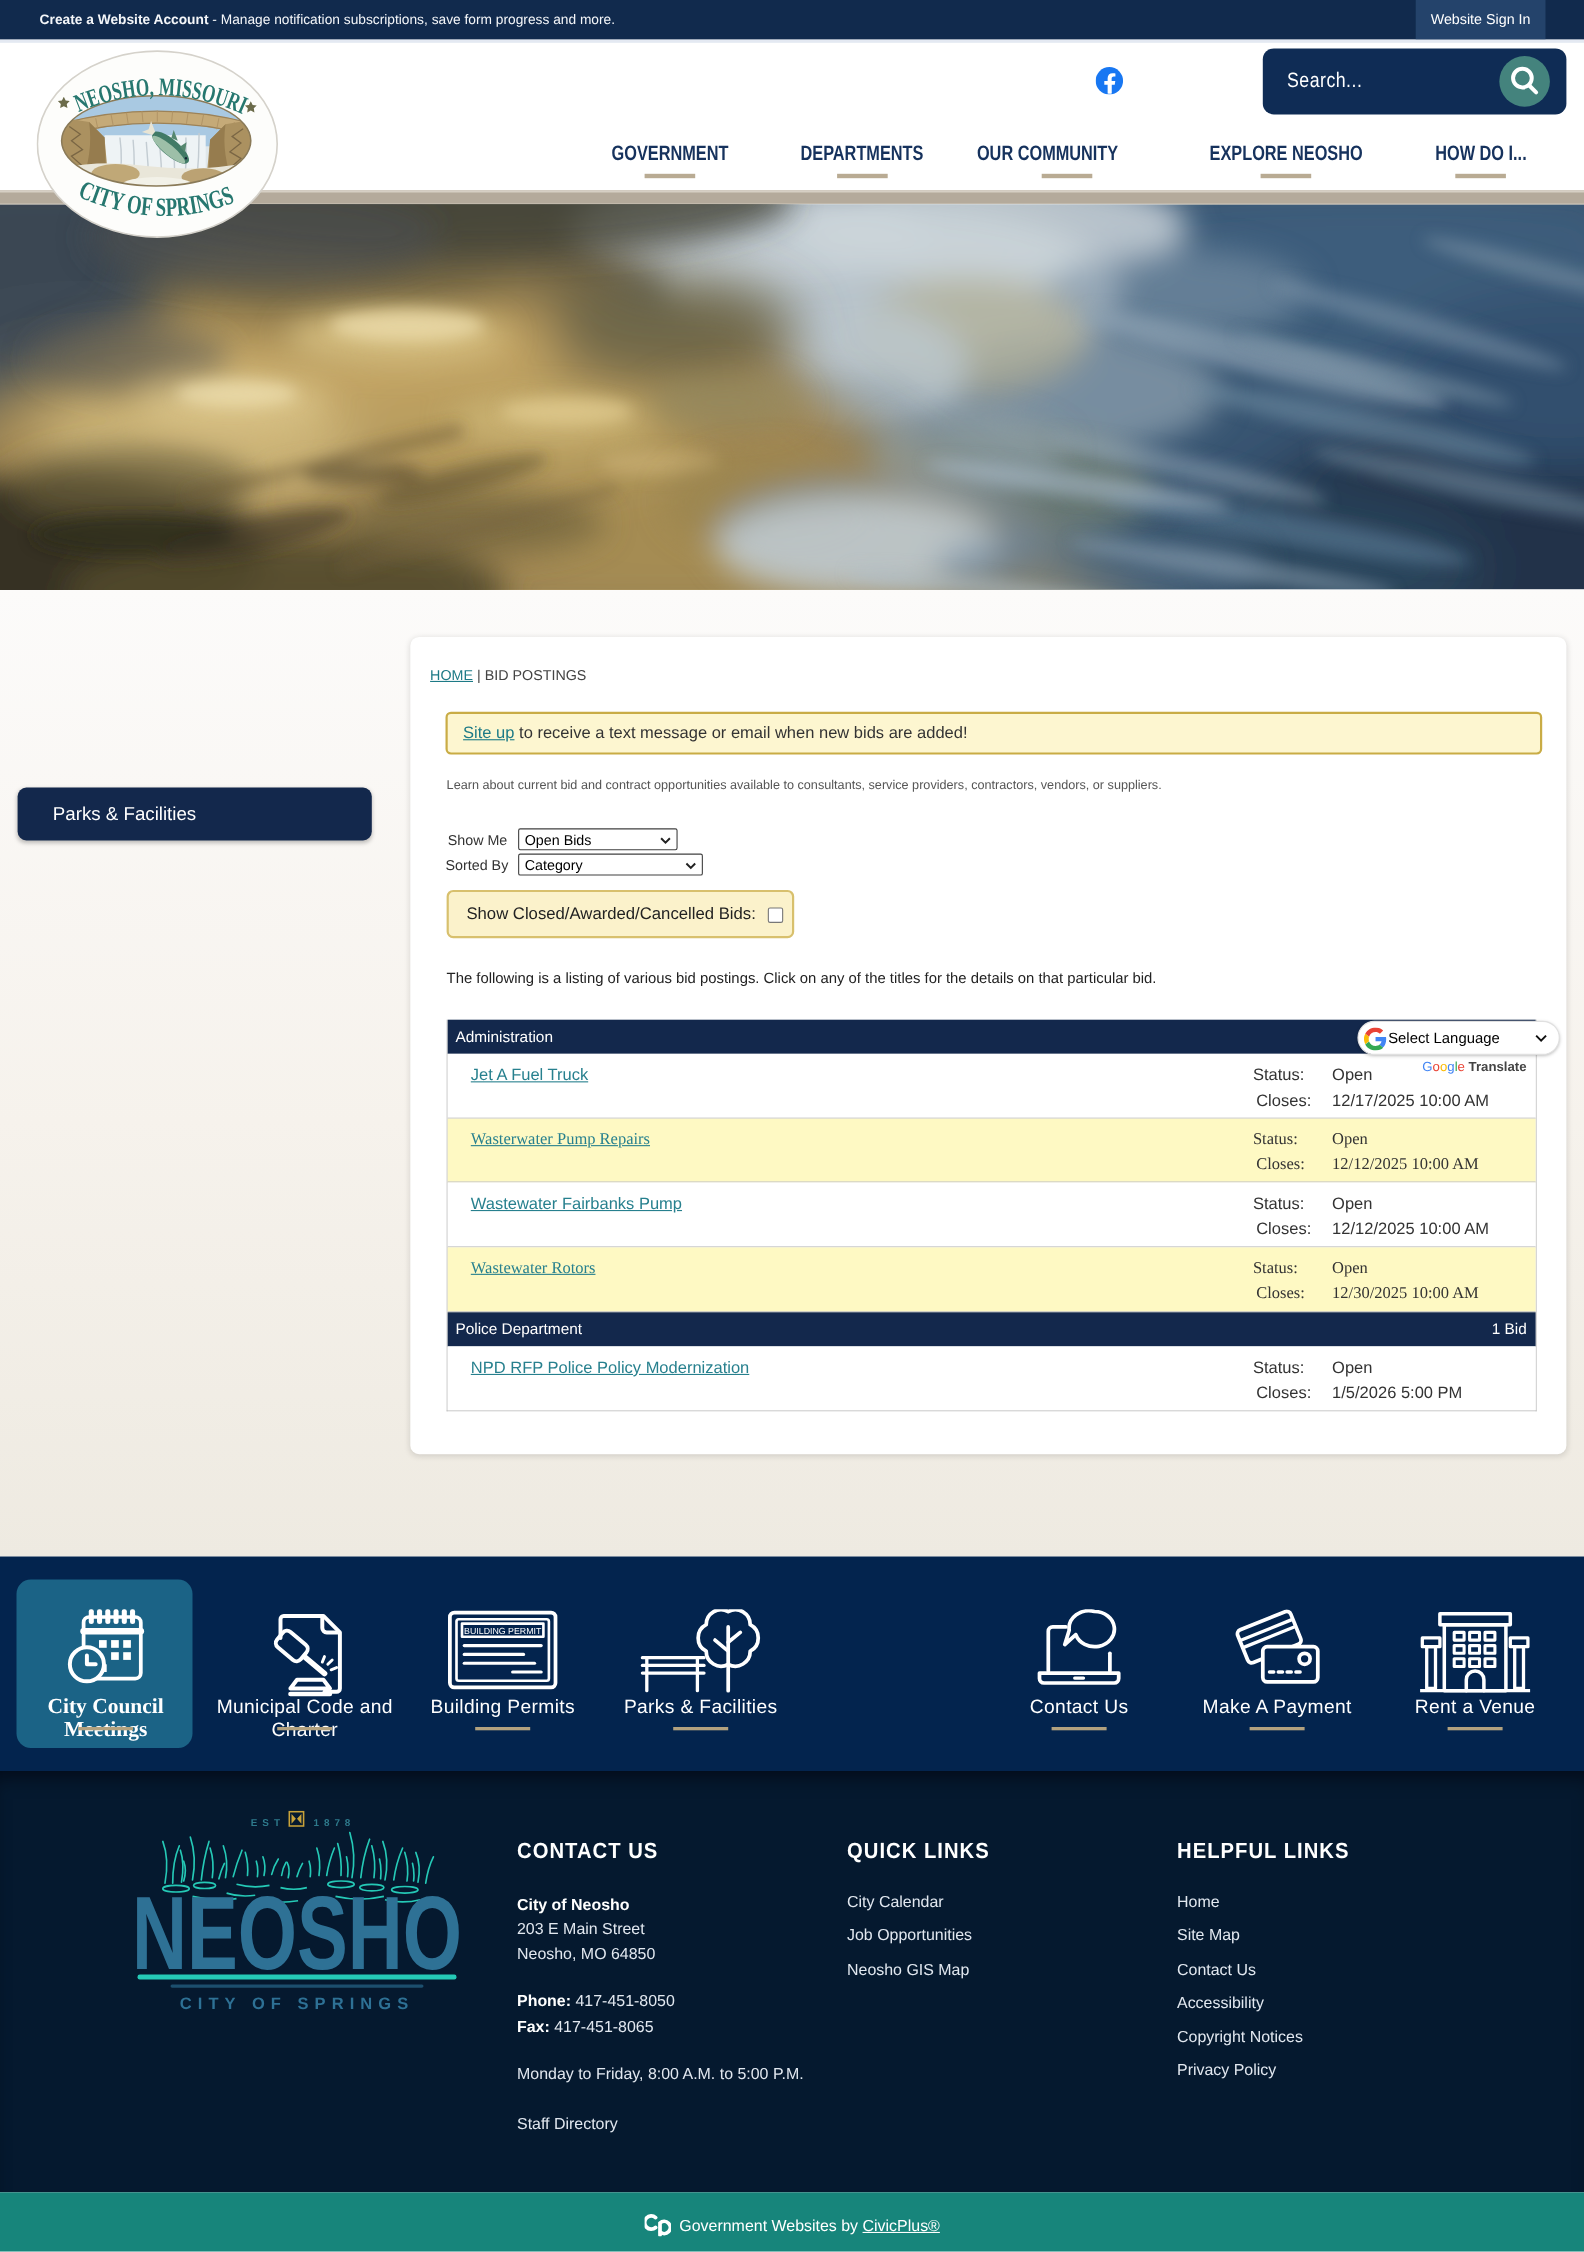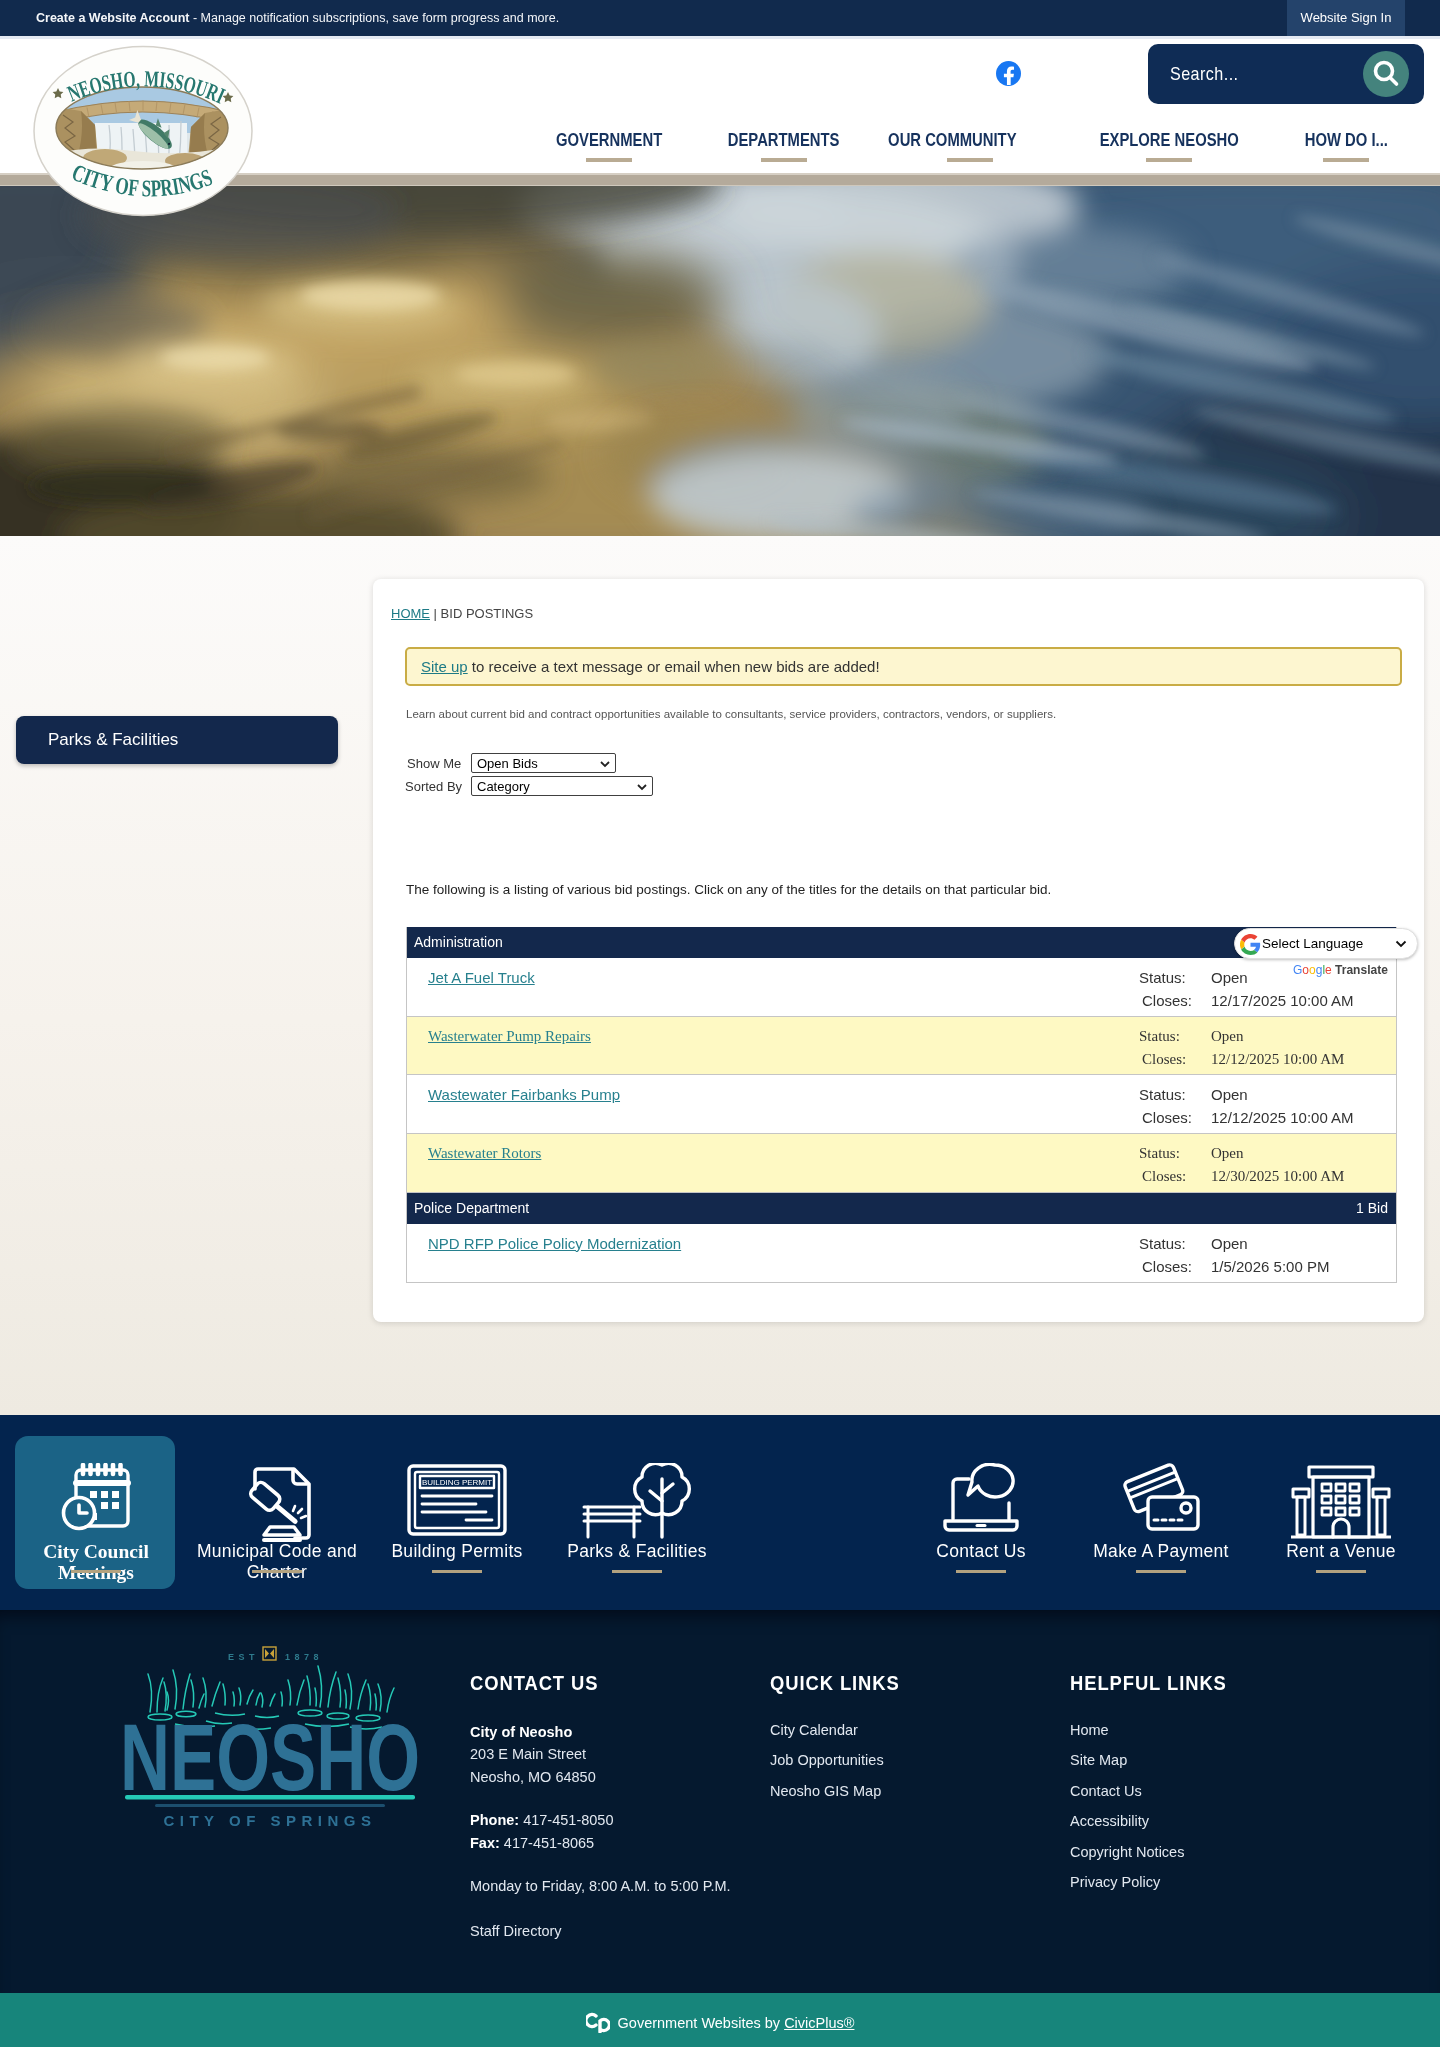--- a/index.html
+++ b/index.html
@@ -299,27 +299,28 @@
     <div class="learn">Learn about current bid and contract opportunities available to consultants, service providers, contractors, vendors, or suppliers.</div>
 
     <div class="lbl" style="left:34px; top:177px;">Show Me</div>
     <div class="sel" style="left:98px; top:174px; width:145px; height:20px;">
         <div class="tx">Open Bids</div>
         <svg width="10" height="12" viewBox="0 0 10 12">
           <path d="M1 4l4 4 4-4" fill="none" stroke="#222" stroke-width="1.8"></path>
         </svg>
       </div>
     <div class="lbl" style="left:32px; top:200px;">Sorted By</div>
-    <div class="sel" style="left:98px; top:197px; width:182px; height:20px;">
+    <div class="sel" style="left:98px; top:197px; width:168px; height:20px;">
         <div class="tx">Category</div>
         <svg width="10" height="12" viewBox="0 0 10 12">
           <path d="M1 4l4 4 4-4" fill="none" stroke="#222" stroke-width="1.8"></path>
         </svg>
       </div>
 
+    <div class="ybox">Show Closed/Awarded/Cancelled Bids: <div class="cb"></div></div>
     <div class="intro">The following is a listing of various bid postings. Click on any of the titles for the details on that particular bid.</div>
 
     <div class="btable">
       <div class="thead">Administration</div>
       <div class="brow">
         <a href="#">Jet A Fuel Truck</a>
         <div class="st-l">Status:</div>
           <div class="st-v">Open</div>
         <div class="cl-l">Closes:</div>
           <div class="cl-v">12/17/2025 10:00 AM</div>

